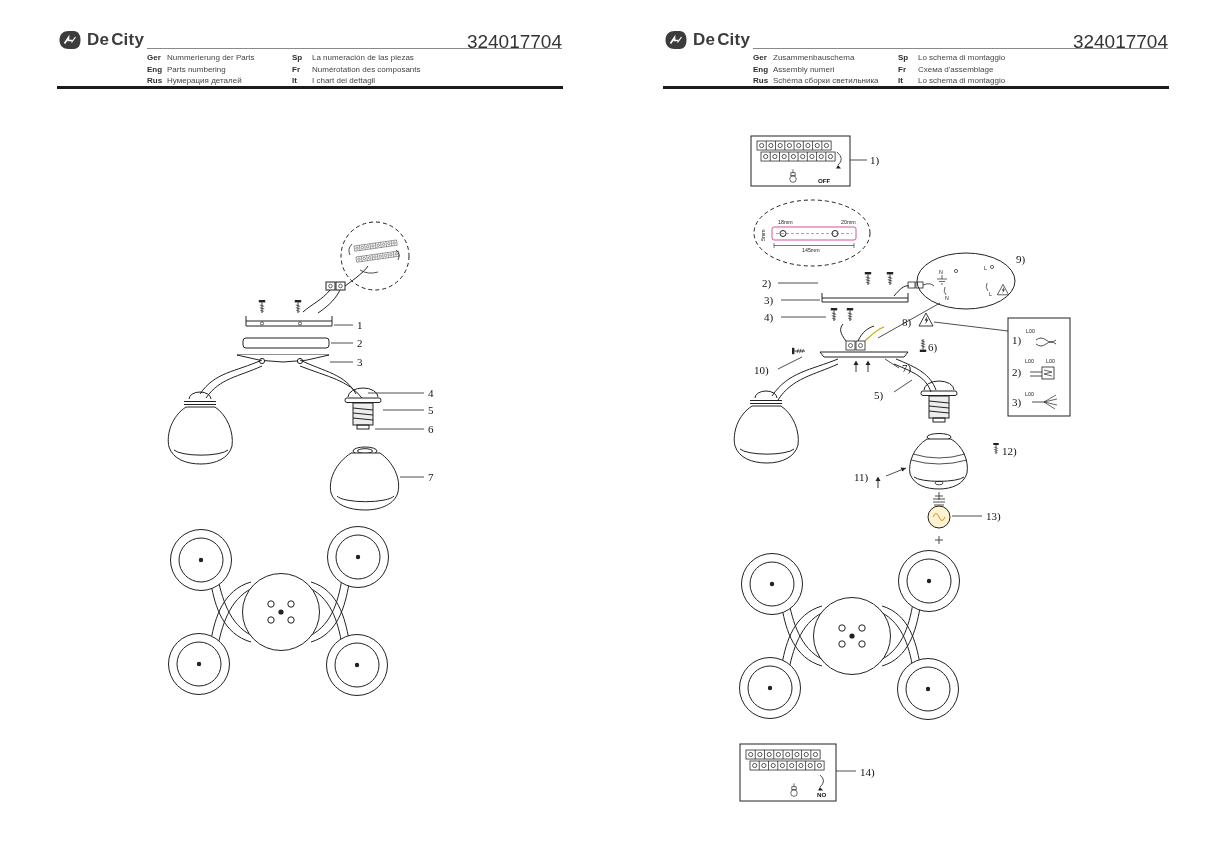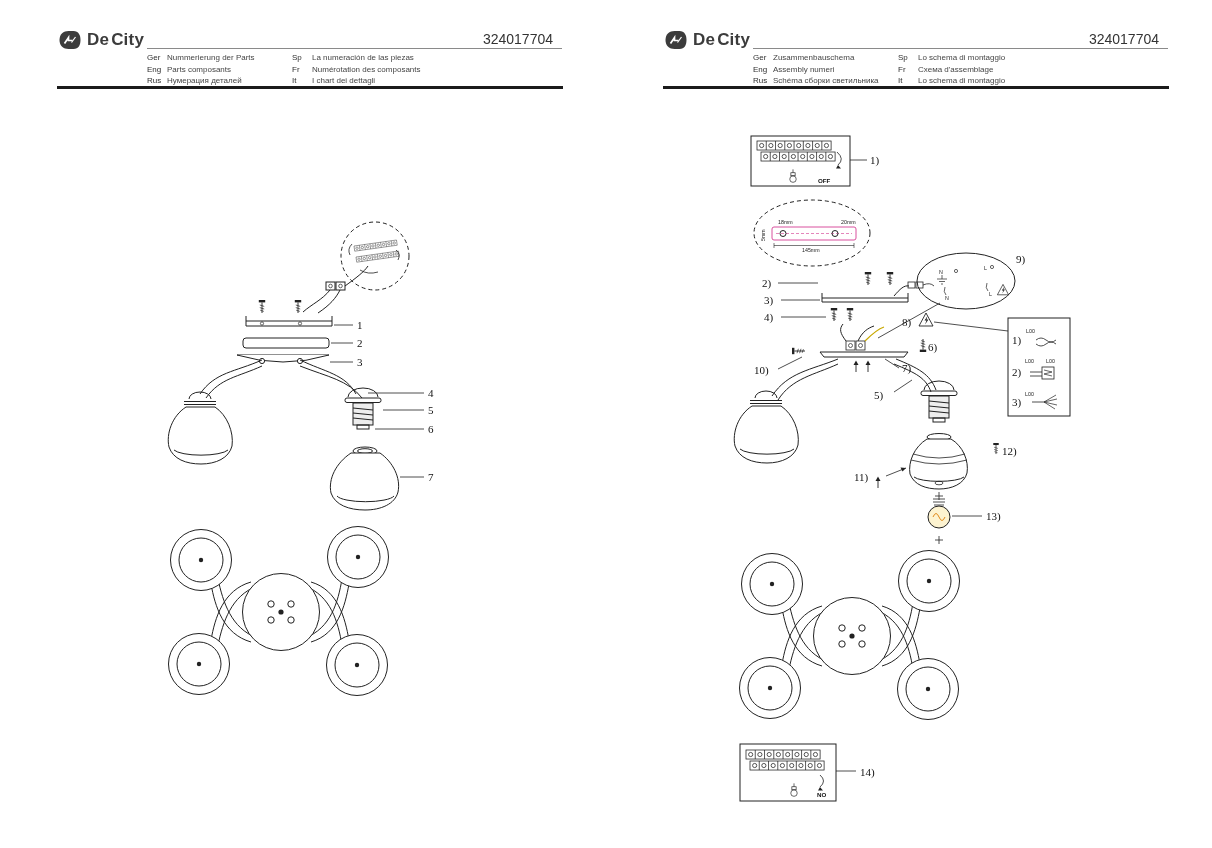--- a/index.html
+++ b/index.html
@@ -6,27 +6,27 @@
   body { width:1212px; height:848px; background:#fff; font-family:"Liberation Sans", sans-serif; }
   .sheet { position:relative; width:1212px; height:848px; background:#fff; overflow:hidden; }
   .page { position:absolute; top:0; width:606px; height:848px; }
   #page-left { left:0; }
   #page-right { left:606px; }
   .drawing { position:absolute; left:0; top:0; width:606px; height:848px; }
   .logo { position:absolute; left:57px; top:29px; display:flex; align-items:center; gap:4px; z-index:2; }
   .logo-text { font-size:17px; color:#3c3c3c; font-weight:400; letter-spacing:.2px; }
   .logo-text b { font-weight:700; }
   .logo-text .city { font-weight:600; margin-left:2px; }
-  .code { position:absolute; top:31px; left:291px; width:262px; text-align:right; font-size:14px; color:#333; z-index:2; }
+  .code { position:absolute; top:31px; left:300px; width:262px; text-align:right; font-size:19px; color:#333; z-index:2; }
   .rule-thin { position:absolute; top:48px; left:147px; width:415px; height:1px; background:#8a8a8a; z-index:2; }
   .lt-col { position:absolute; top:52px; font-size:8px; color:#454545; z-index:2; }
   .lt-col1 { left:147px; }
   .lt-col2 { left:292px; }
   .lt-row { display:flex; height:11.4px; align-items:center; }
-  .lt-lang { font-weight:normal; width:20px; color:#2e2e2e; }
+  .lt-lang { font-weight:bold; width:20px; color:#2e2e2e; }
   .lt-text { white-space:nowrap; }
   .rule-thick { position:absolute; top:86px; left:57px; width:506px; height:3px; background:#1b1b1b; z-index:2; }
   svg text { font-family:"Liberation Sans", sans-serif; }
   .slabel { font-family:"Liberation Serif", serif; font-size:11px; fill:#111; }
   .tn  { font-size:5.3px; fill:#222; }
   .tnb { font-size:6.2px; font-weight:bold; fill:#111; }
   .lart { stroke:#222; fill:none; stroke-width:1; }
 </style>
 </head>
 <body>
@@ -133,21 +133,21 @@
     </div>
     <div class="code">324017704</div>
     <div class="rule-thin"></div>
     <div class="lt-col lt-col1">
       <div class="lt-row">
           <span class="lt-lang">Ger</span>
           <span class="lt-text">Nummerierung der Parts</span>
         </div>
       <div class="lt-row">
           <span class="lt-lang">Eng</span>
-          <span class="lt-text">Parts composants</span>
+          <span class="lt-text">Parts numbering</span>
         </div>
       <div class="lt-row">
           <span class="lt-lang">Rus</span>
           <span class="lt-text">Нумерация деталей</span>
         </div>
     </div>
     <div class="lt-col lt-col2">
       <div class="lt-row">
           <span class="lt-lang">Sp</span>
           <span class="lt-text">La numeración de las piezas</span>

